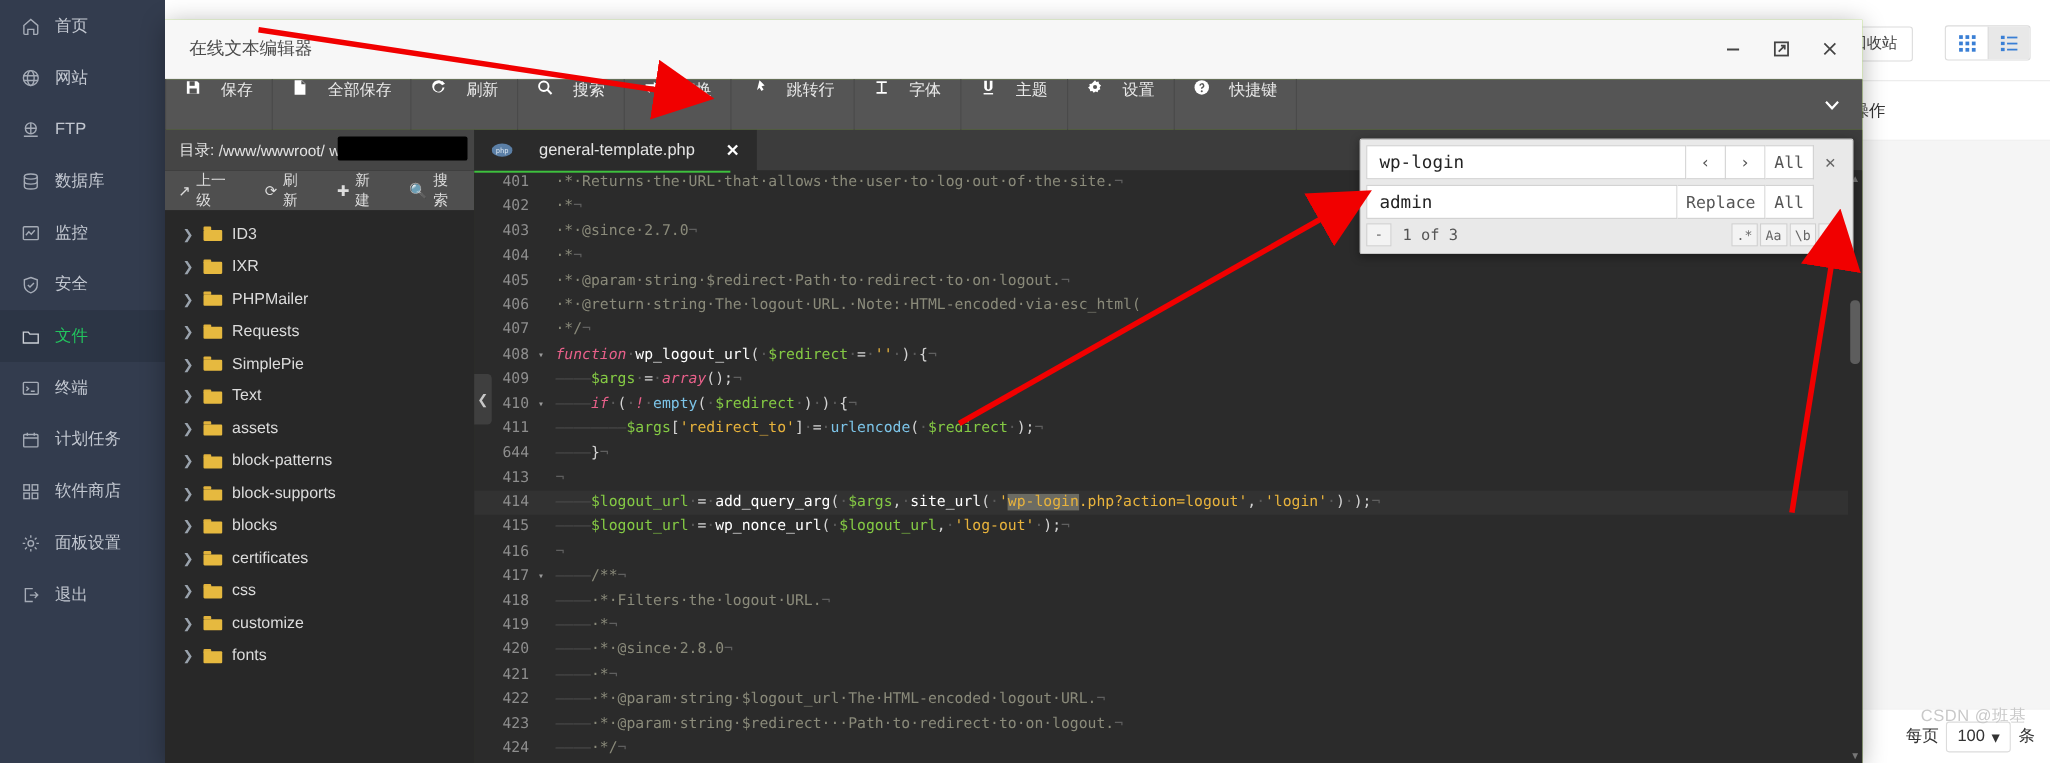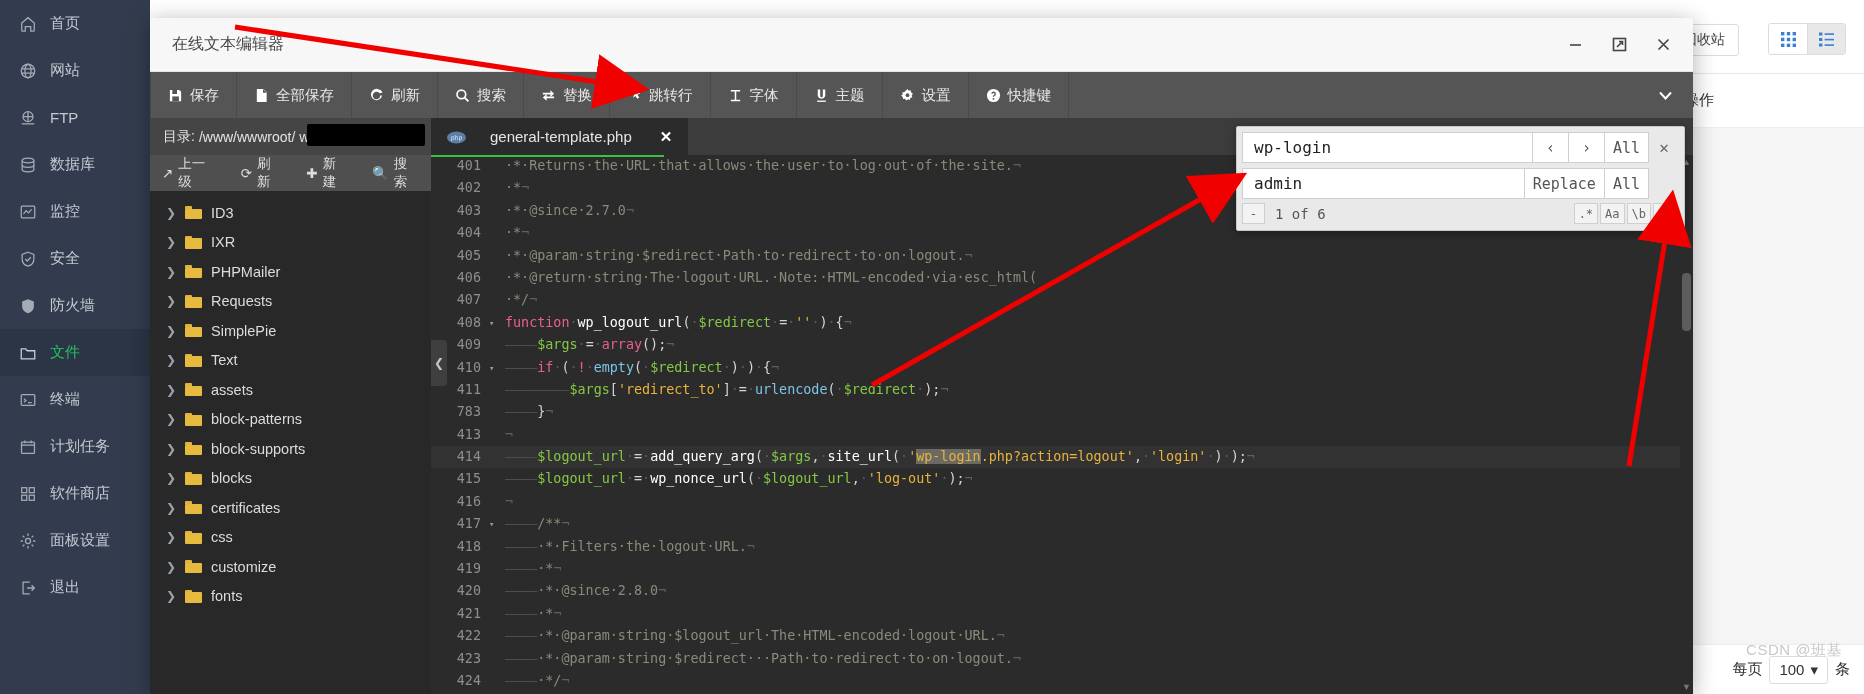--- a/index.html
+++ b/index.html
@@ -87,21 +87,21 @@
   .win-title .t { font-size: 16px; color: #4a4a4a; }
   .win-ctrls { margin-left: auto; display: flex; align-items: center; gap: 4px; }
   .wc { width: 40px; height: 40px; display:flex; align-items:center;
         justify-content:center; }
   .wc svg { stroke: #444; fill: none; stroke-width: 1.6; }
 
   .toolbar {
     height: 46px; background: #555; display: flex; align-items: stretch;
   }
   .tb-btn {
-    display: flex; align-items: center; gap: 7px;
+    display: flex; align-items: flex-start; gap: 18px;
     padding: 0 17px; color: #e9e9e9; font-size: 14.5px;
     border-right: 1px solid #4a4a4a; white-space: nowrap;
   }
   .tb-btn:first-child { border-left: 1px solid #4a4a4a; }
   .tb-ico { display:flex; align-items:center; font-size: 15px; }
   .tb-ico svg { width: 15px; height: 15px; fill: #fff; }
   .tb-spacer { flex: 1; border-right: 0; }
   .tb-collapse {
     width: 56px; display: flex; align-items: center; justify-content: center;
     color: #fff;
@@ -165,21 +165,21 @@
               width: 233px; background: #3ec13e; z-index: 4; }
   .cline { display: flex; height: 22.4px; white-space: pre; }
   .cline.hl { background: #323232; }
   .ln {
     width: 58px; flex: 0 0 58px; text-align: right; padding-right: 8px;
     color: #8e8e8e; user-select: none;
   }
   .fold { width: 11px; flex: 0 0 11px; color: #9a9a9a; font-size: 9px;
           line-height: 22.4px; }
   .src { padding-left: 5px; }
-  .kw   { color: #e8608a; }
+  .kw   { color: #e8608a; font-style: italic; }
   .fn   { color: #ffffff; }
   .var  { color: #84c944; }
   .str  { color: #e8b33c; }
   .cmt  { color: #8a8a7a; }
   .op   { color: #d4d4d4; }
   .bi   { color: #7cc4e8; }
   .dot  { color: #5a5a5a; }
   .ind  { color: #4d4d4d; }
   .nl   { color: #5f5f5f; }
   .match { background: #6b6b63; color: #e8b33c; }
@@ -347,28 +347,20 @@
       </div>
       <div class="side-item">
         <span class="side-ico">
           <svg viewBox="0 0 20 20">
               <path d="M10 2.5l6.5 2.4v5.3c0 4-2.8 6.6-6.5 7.8-3.7-1.2-6.5-3.8-6.5-7.8V4.9z"></path>
               <path d="M7 10l2.2 2.2L13.2 8"></path>
             </svg>
         </span>
         <span>安全</span>
       </div>
-      <div class="side-item">
-        <span class="side-ico">
-          <svg viewBox="0 0 20 20">
-              <path d="M10 2.5l6.5 2.4v5.3c0 4-2.8 6.6-6.5 7.8-3.7-1.2-6.5-3.8-6.5-7.8V4.9z" fill="#b9bfc9" stroke="none"></path>
-            </svg>
-        </span>
-        <span>防火墙</span>
-      </div>
       <div class="side-item active">
         <span class="side-ico">
           <svg viewBox="0 0 20 20">
               <path d="M2.5 5.5h5l1.6 2h8.4v9h-15z"></path>
             </svg>
         </span>
         <span>文件</span>
       </div>
       <div class="side-item">
         <span class="side-ico">
@@ -664,21 +656,21 @@
             <div class="cline"><span class="ln">402</span><span class="fold"></span><span class="src"><span class="cmt">·*</span><span class="nl">¬</span></span></div>
             <div class="cline"><span class="ln">403</span><span class="fold"></span><span class="src"><span class="cmt">·*·@since·2.7.0</span><span class="nl">¬</span></span></div>
             <div class="cline"><span class="ln">404</span><span class="fold"></span><span class="src"><span class="cmt">·*</span><span class="nl">¬</span></span></div>
             <div class="cline"><span class="ln">405</span><span class="fold"></span><span class="src"><span class="cmt">·*·@param·string·$redirect·Path·to·redirect·to·on·logout.</span><span class="nl">¬</span></span></div>
             <div class="cline"><span class="ln">406</span><span class="fold"></span><span class="src"><span class="cmt">·*·@return·string·The·logout·URL.·Note:·HTML-encoded·via·esc_html(</span></span></div>
             <div class="cline"><span class="ln">407</span><span class="fold"></span><span class="src"><span class="cmt">·*/</span><span class="nl">¬</span></span></div>
             <div class="cline"><span class="ln">408</span><span class="fold">▾</span><span class="src"><span class="kw">function</span><span class="dot">·</span><span class="fn">wp_logout_url</span><span class="op">(</span><span class="dot">·</span><span class="var">$redirect</span><span class="dot">·</span><span class="op">=</span><span class="dot">·</span><span class="str">''</span><span class="dot">·</span><span class="op">)</span><span class="dot">·</span><span class="op">{</span><span class="nl">¬</span></span></div>
             <div class="cline"><span class="ln">409</span><span class="fold"></span><span class="src"><span class="ind">————</span><span class="var">$args</span><span class="dot">·</span><span class="op">=</span><span class="dot">·</span><span class="kw">array</span><span class="op">();</span><span class="nl">¬</span></span></div>
             <div class="cline"><span class="ln">410</span><span class="fold">▾</span><span class="src"><span class="ind">————</span><span class="kw">if</span><span class="dot">·</span><span class="op">(</span><span class="dot">·</span><span class="kw">!</span><span class="dot">·</span><span class="bi">empty</span><span class="op">(</span><span class="dot">·</span><span class="var">$redirect</span><span class="dot">·</span><span class="op">)</span><span class="dot">·</span><span class="op">)</span><span class="dot">·</span><span class="op">{</span><span class="nl">¬</span></span></div>
             <div class="cline"><span class="ln">411</span><span class="fold"></span><span class="src"><span class="ind">————————</span><span class="var">$args</span><span class="op">[</span><span class="str">'redirect_to'</span><span class="op">]</span><span class="dot">·</span><span class="op">=</span><span class="dot">·</span><span class="bi">urlencode</span><span class="op">(</span><span class="dot">·</span><span class="var">$redirect</span><span class="dot">·</span><span class="op">);</span><span class="nl">¬</span></span></div>
-            <div class="cline"><span class="ln">783</span><span class="fold"></span><span class="src"><span class="ind">————</span><span class="op">}</span><span class="nl">¬</span></span></div>
+            <div class="cline"><span class="ln">644</span><span class="fold"></span><span class="src"><span class="ind">————</span><span class="op">}</span><span class="nl">¬</span></span></div>
             <div class="cline"><span class="ln">413</span><span class="fold"></span><span class="src"><span class="nl">¬</span></span></div>
             <div class="cline hl"><span class="ln">414</span><span class="fold"></span><span class="src"><span class="ind">————</span><span class="var">$logout_url</span><span class="dot">·</span><span class="op">=</span><span class="dot">·</span><span class="fn">add_query_arg</span><span class="op">(</span><span class="dot">·</span><span class="var">$args</span><span class="op">,</span><span class="dot">·</span><span class="fn">site_url</span><span class="op">(</span><span class="dot">·</span><span class="str">'</span><span class="match">wp-login</span><span class="str">.php?action=logout'</span><span class="op">,</span><span class="dot">·</span><span class="str">'login'</span><span class="dot">·</span><span class="op">)</span><span class="dot">·</span><span class="op">);</span><span class="nl">¬</span></span></div>
             <div class="cline"><span class="ln">415</span><span class="fold"></span><span class="src"><span class="ind">————</span><span class="var">$logout_url</span><span class="dot">·</span><span class="op">=</span><span class="dot">·</span><span class="fn">wp_nonce_url</span><span class="op">(</span><span class="dot">·</span><span class="var">$logout_url</span><span class="op">,</span><span class="dot">·</span><span class="str">'log-out'</span><span class="dot">·</span><span class="op">);</span><span class="nl">¬</span></span></div>
             <div class="cline"><span class="ln">416</span><span class="fold"></span><span class="src"><span class="nl">¬</span></span></div>
             <div class="cline"><span class="ln">417</span><span class="fold">▾</span><span class="src"><span class="ind">————</span><span class="cmt">/**</span><span class="nl">¬</span></span></div>
             <div class="cline"><span class="ln">418</span><span class="fold"></span><span class="src"><span class="ind">————</span><span class="cmt">·*·Filters·the·logout·URL.</span><span class="nl">¬</span></span></div>
             <div class="cline"><span class="ln">419</span><span class="fold"></span><span class="src"><span class="ind">————</span><span class="cmt">·*</span><span class="nl">¬</span></span></div>
             <div class="cline"><span class="ln">420</span><span class="fold"></span><span class="src"><span class="ind">————</span><span class="cmt">·*·@since·2.8.0</span><span class="nl">¬</span></span></div>
             <div class="cline"><span class="ln">421</span><span class="fold"></span><span class="src"><span class="ind">————</span><span class="cmt">·*</span><span class="nl">¬</span></span></div>
             <div class="cline"><span class="ln">422</span><span class="fold"></span><span class="src"><span class="ind">————</span><span class="cmt">·*·@param·string·$logout_url·The·HTML-encoded·logout·URL.</span><span class="nl">¬</span></span></div>
@@ -704,21 +696,21 @@
             <div class="fx">✕</div>
           </div>
           <div class="frow">
             <div class="fin">admin</div>
             <div class="fbtn">Replace</div>
             <div class="fbtn">All</div>
             <div class="fx"></div>
           </div>
           <div class="fcount">
             <span class="minus">-</span>
-            <span>1 of 6</span>
+            <span>1 of 3</span>
             <span class="ftoggles">
               <span class="ftg">.*</span>
               <span class="ftg">Aa</span>
               <span class="ftg">\b</span>
               <span class="ftg">S</span>
             </span>
           </div>
         </div>
       </div>
     </div>

